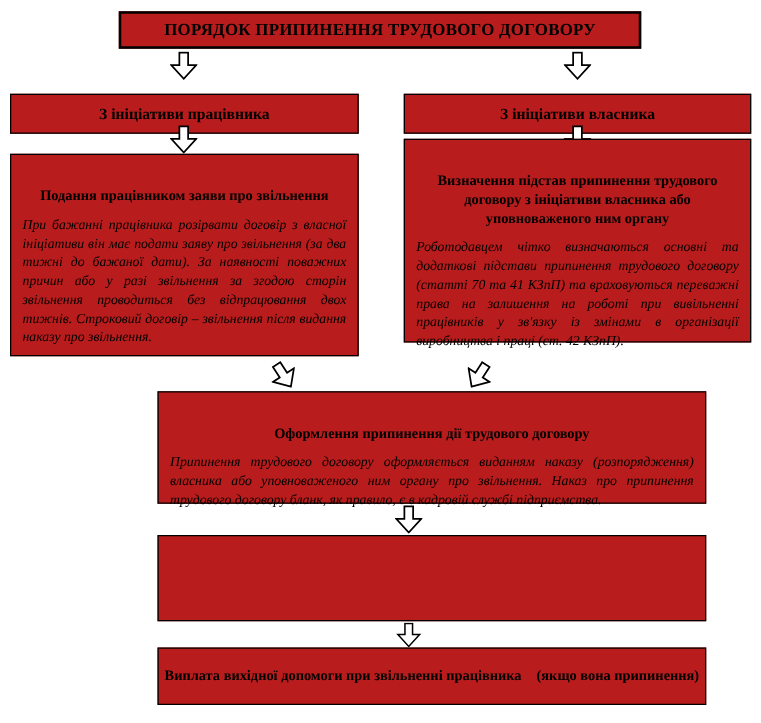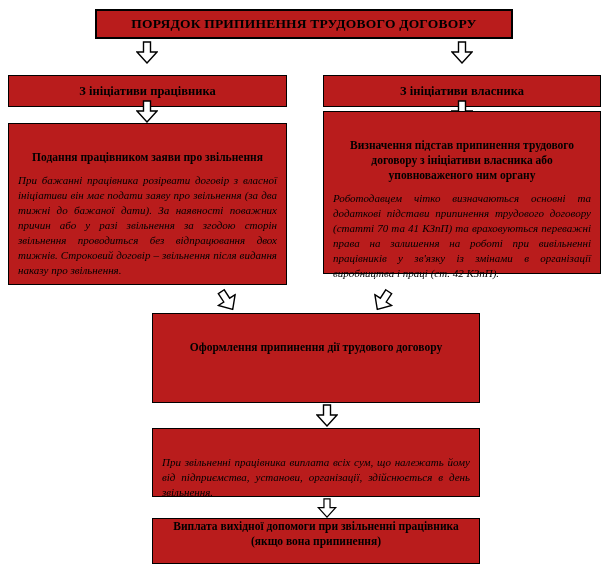--- a/index.html
+++ b/index.html
@@ -17,26 +17,26 @@
   }
   .label-box {
     top:75px; height:32px; display:flex; align-items:center; justify-content:center;
     font-weight:bold; font-size:12.5px; text-align:center;
   }
   .label-left  { left:8px;   width:279px; }
   .label-right { left:323px; width:278px; }
   .content-box { padding:26px 9px 6px 9px; }
   .branch-left  { left:8px;   top:123px; width:279px; height:162px; }
   .branch-right { left:323px; top:111px; width:278px; height:163px; }
-  .step-box   { left:152px; width:328px; }
+  .step-box   { left:126px; width:439px; }
   .step-0 { top:313px; height:90px; }
   .step-1 { top:428px; height:69px; }
   .step-2 {
-    top:518px; height:46px; display:flex; flex-direction:column;
-    align-items:center; text-align:center;
+    top:518px; height:46px; display:flex; 
+    align-items:center; justify-content:center; text-align:center;gap:12px;
   }
   .box-title {
     font-weight:bold; text-align:center; font-size:11.5px; line-height:15px;
     margin:0 0 8px 0;
   }
   .box-body {
     font-style:italic; font-size:11px; line-height:15px;
     text-align:justify; margin:0;
   }
   .step-2 .box-title { margin:0; }
@@ -104,30 +104,30 @@
       </svg>
   </div>
   <div class="arrow a-c-right">
     <svg width="22" height="23" viewBox="0 0 22 23">
         <path d="M7.5 1 H14.5 V11 H21 L11 22 L1 11 H7.5 Z" fill="#fff" stroke="#000" stroke-width="1.4"></path>
       </svg>
   </div>
 
   <div class="box content-box step-box step-0">
     <div class="box-title">Оформлення припинення дії трудового договору</div>
+    <p class="box-body">Припинення трудового договору оформляється виданням наказу (розпорядження) власника або уповноваженого ним органу про звільнення. Наказ про припинення трудового договору бланк, як правило, є в кадровій службі підприємства.</p>
   </div>
 
   <div class="arrow a-s-0">
     <svg width="22" height="23" viewBox="0 0 22 23">
         <path d="M7.5 1 H14.5 V11 H21 L11 22 L1 11 H7.5 Z" fill="#fff" stroke="#000" stroke-width="1.4"></path>
       </svg>
   </div>
 
   <div class="box content-box step-box step-1">
-    <p class="box-body">При звільненні працівника виплата всіх сум, що належать йому від підприємства, установи, організації, здійснюється в день звільнення.</p>
   </div>
 
   <div class="arrow a-s-1">
     <svg width="22" height="20" viewBox="0 0 22 23">
         <path d="M7.5 1 H14.5 V11 H21 L11 22 L1 11 H7.5 Z" fill="#fff" stroke="#000" stroke-width="1.4"></path>
       </svg>
   </div>
 
   <div class="box step-box step-2">
     <div class="box-title">Виплата вихідної допомоги при звільненні працівника</div>

